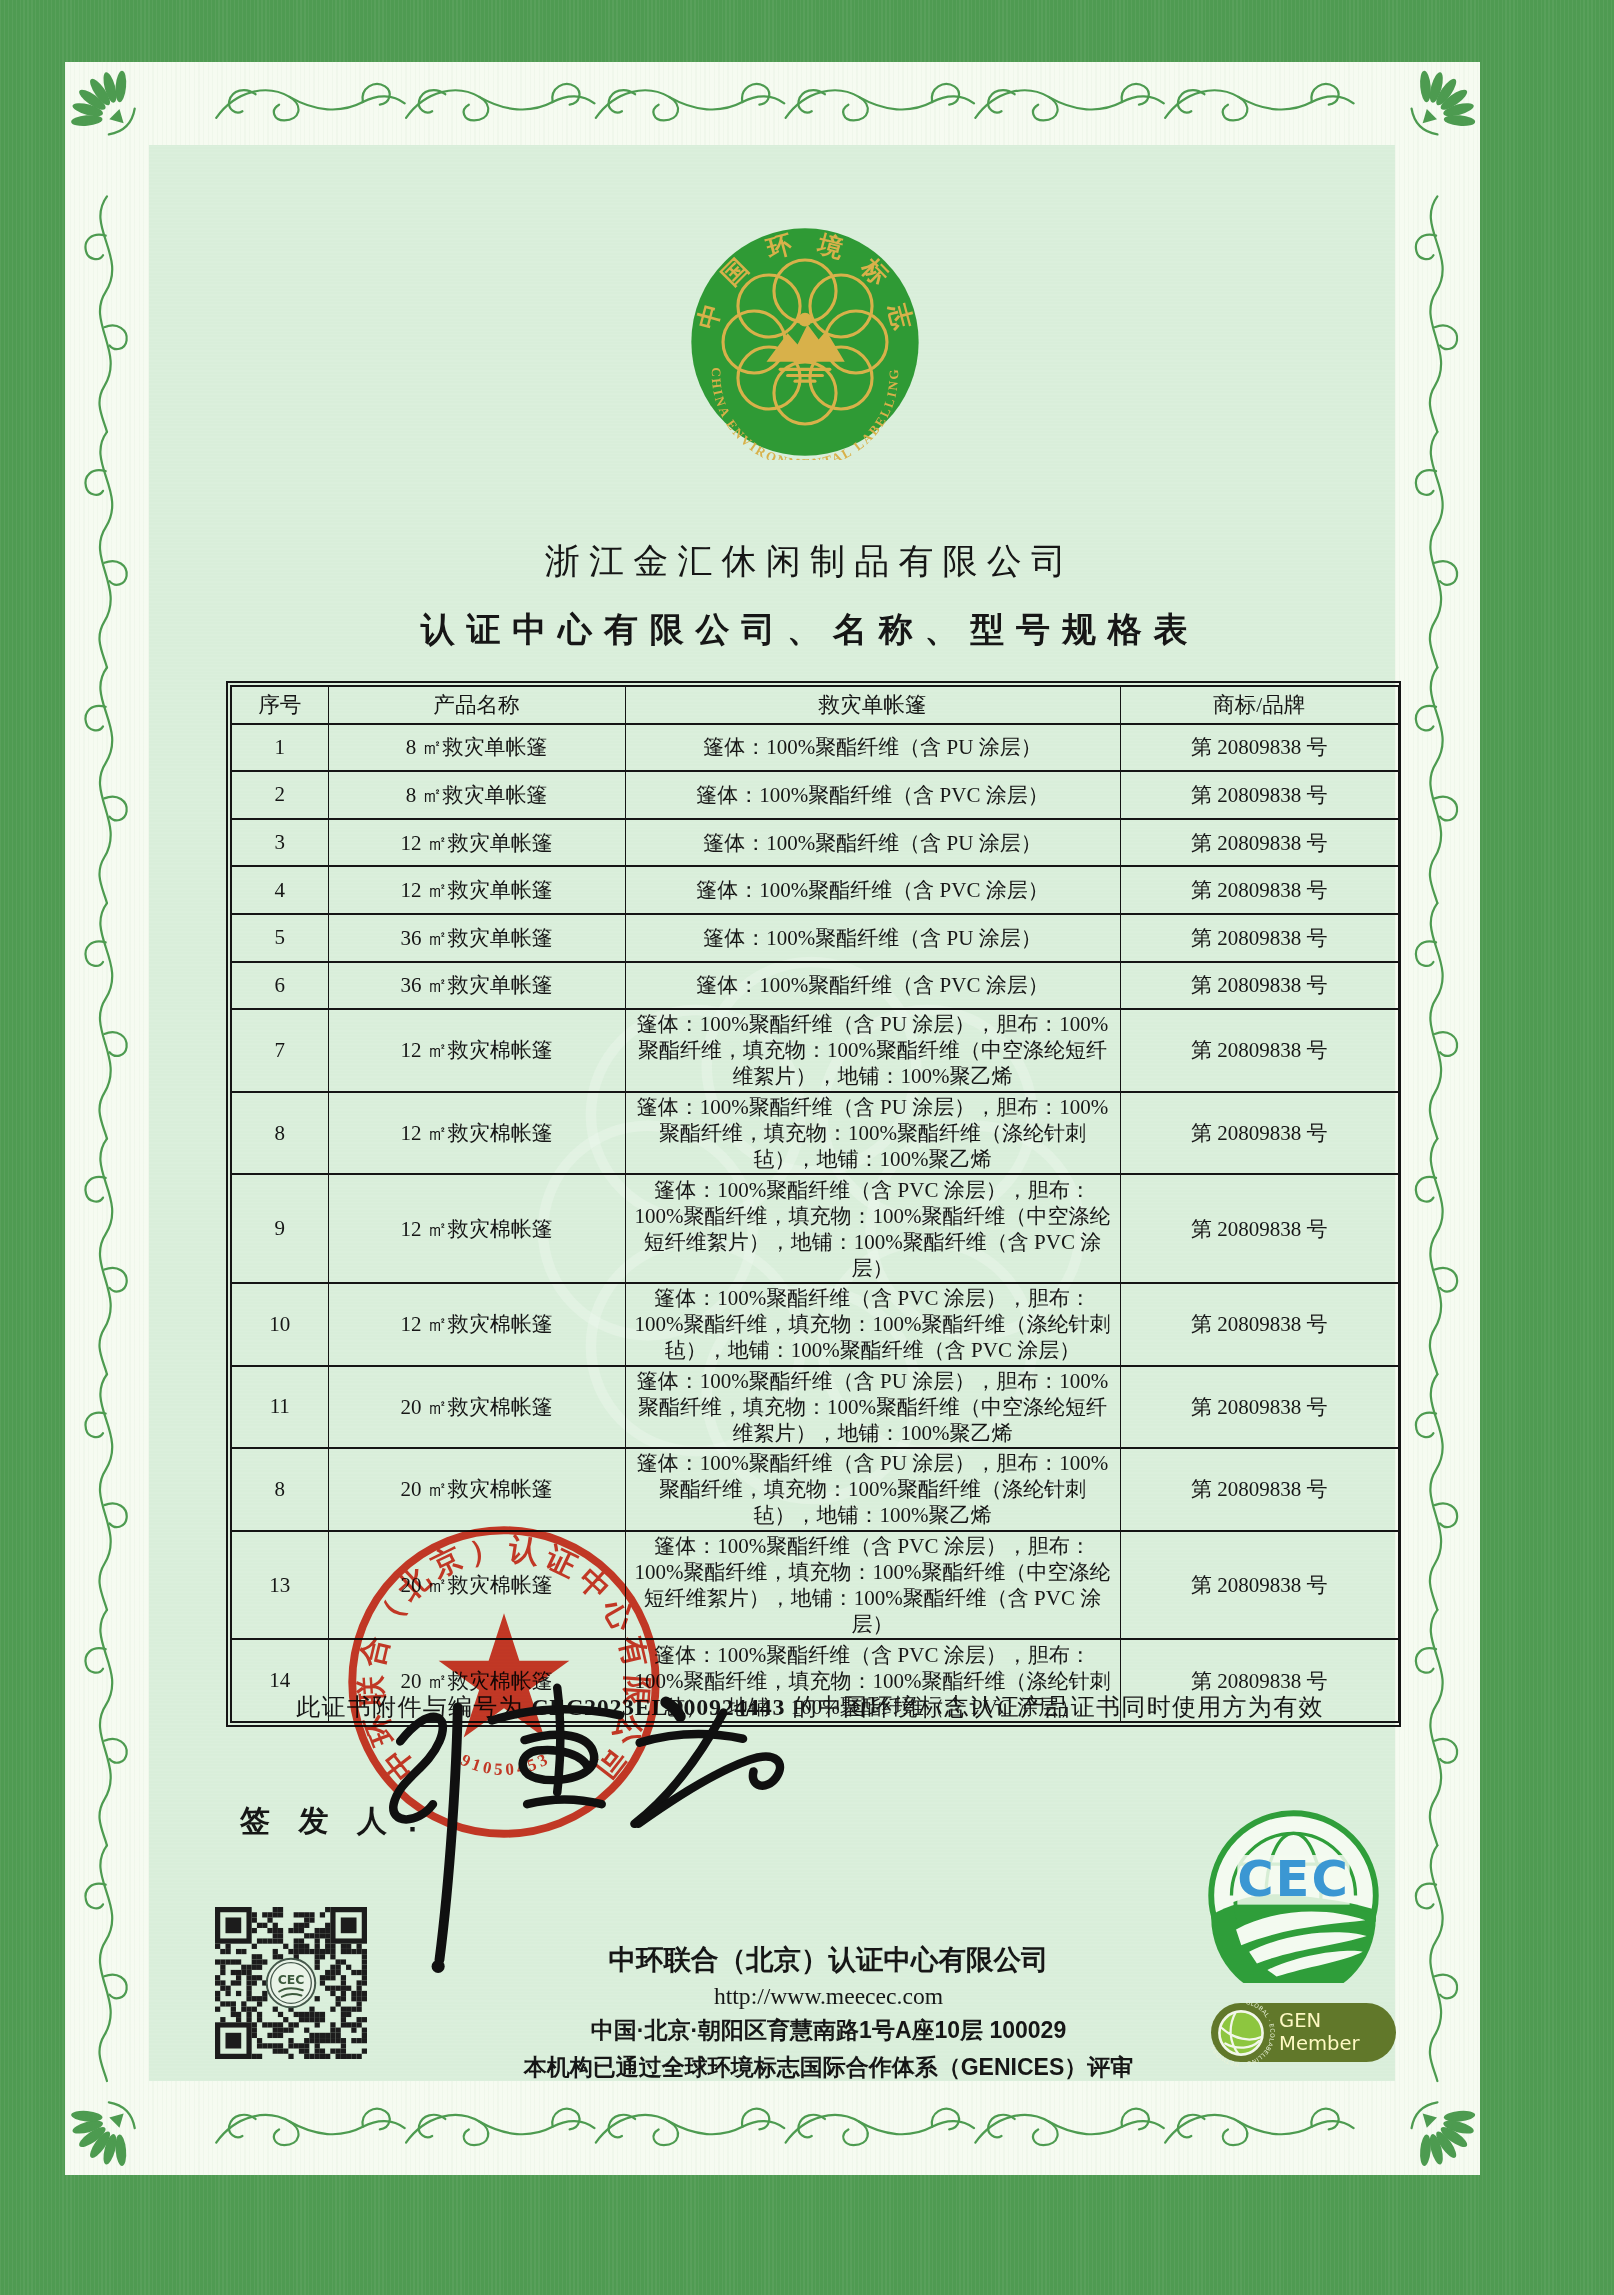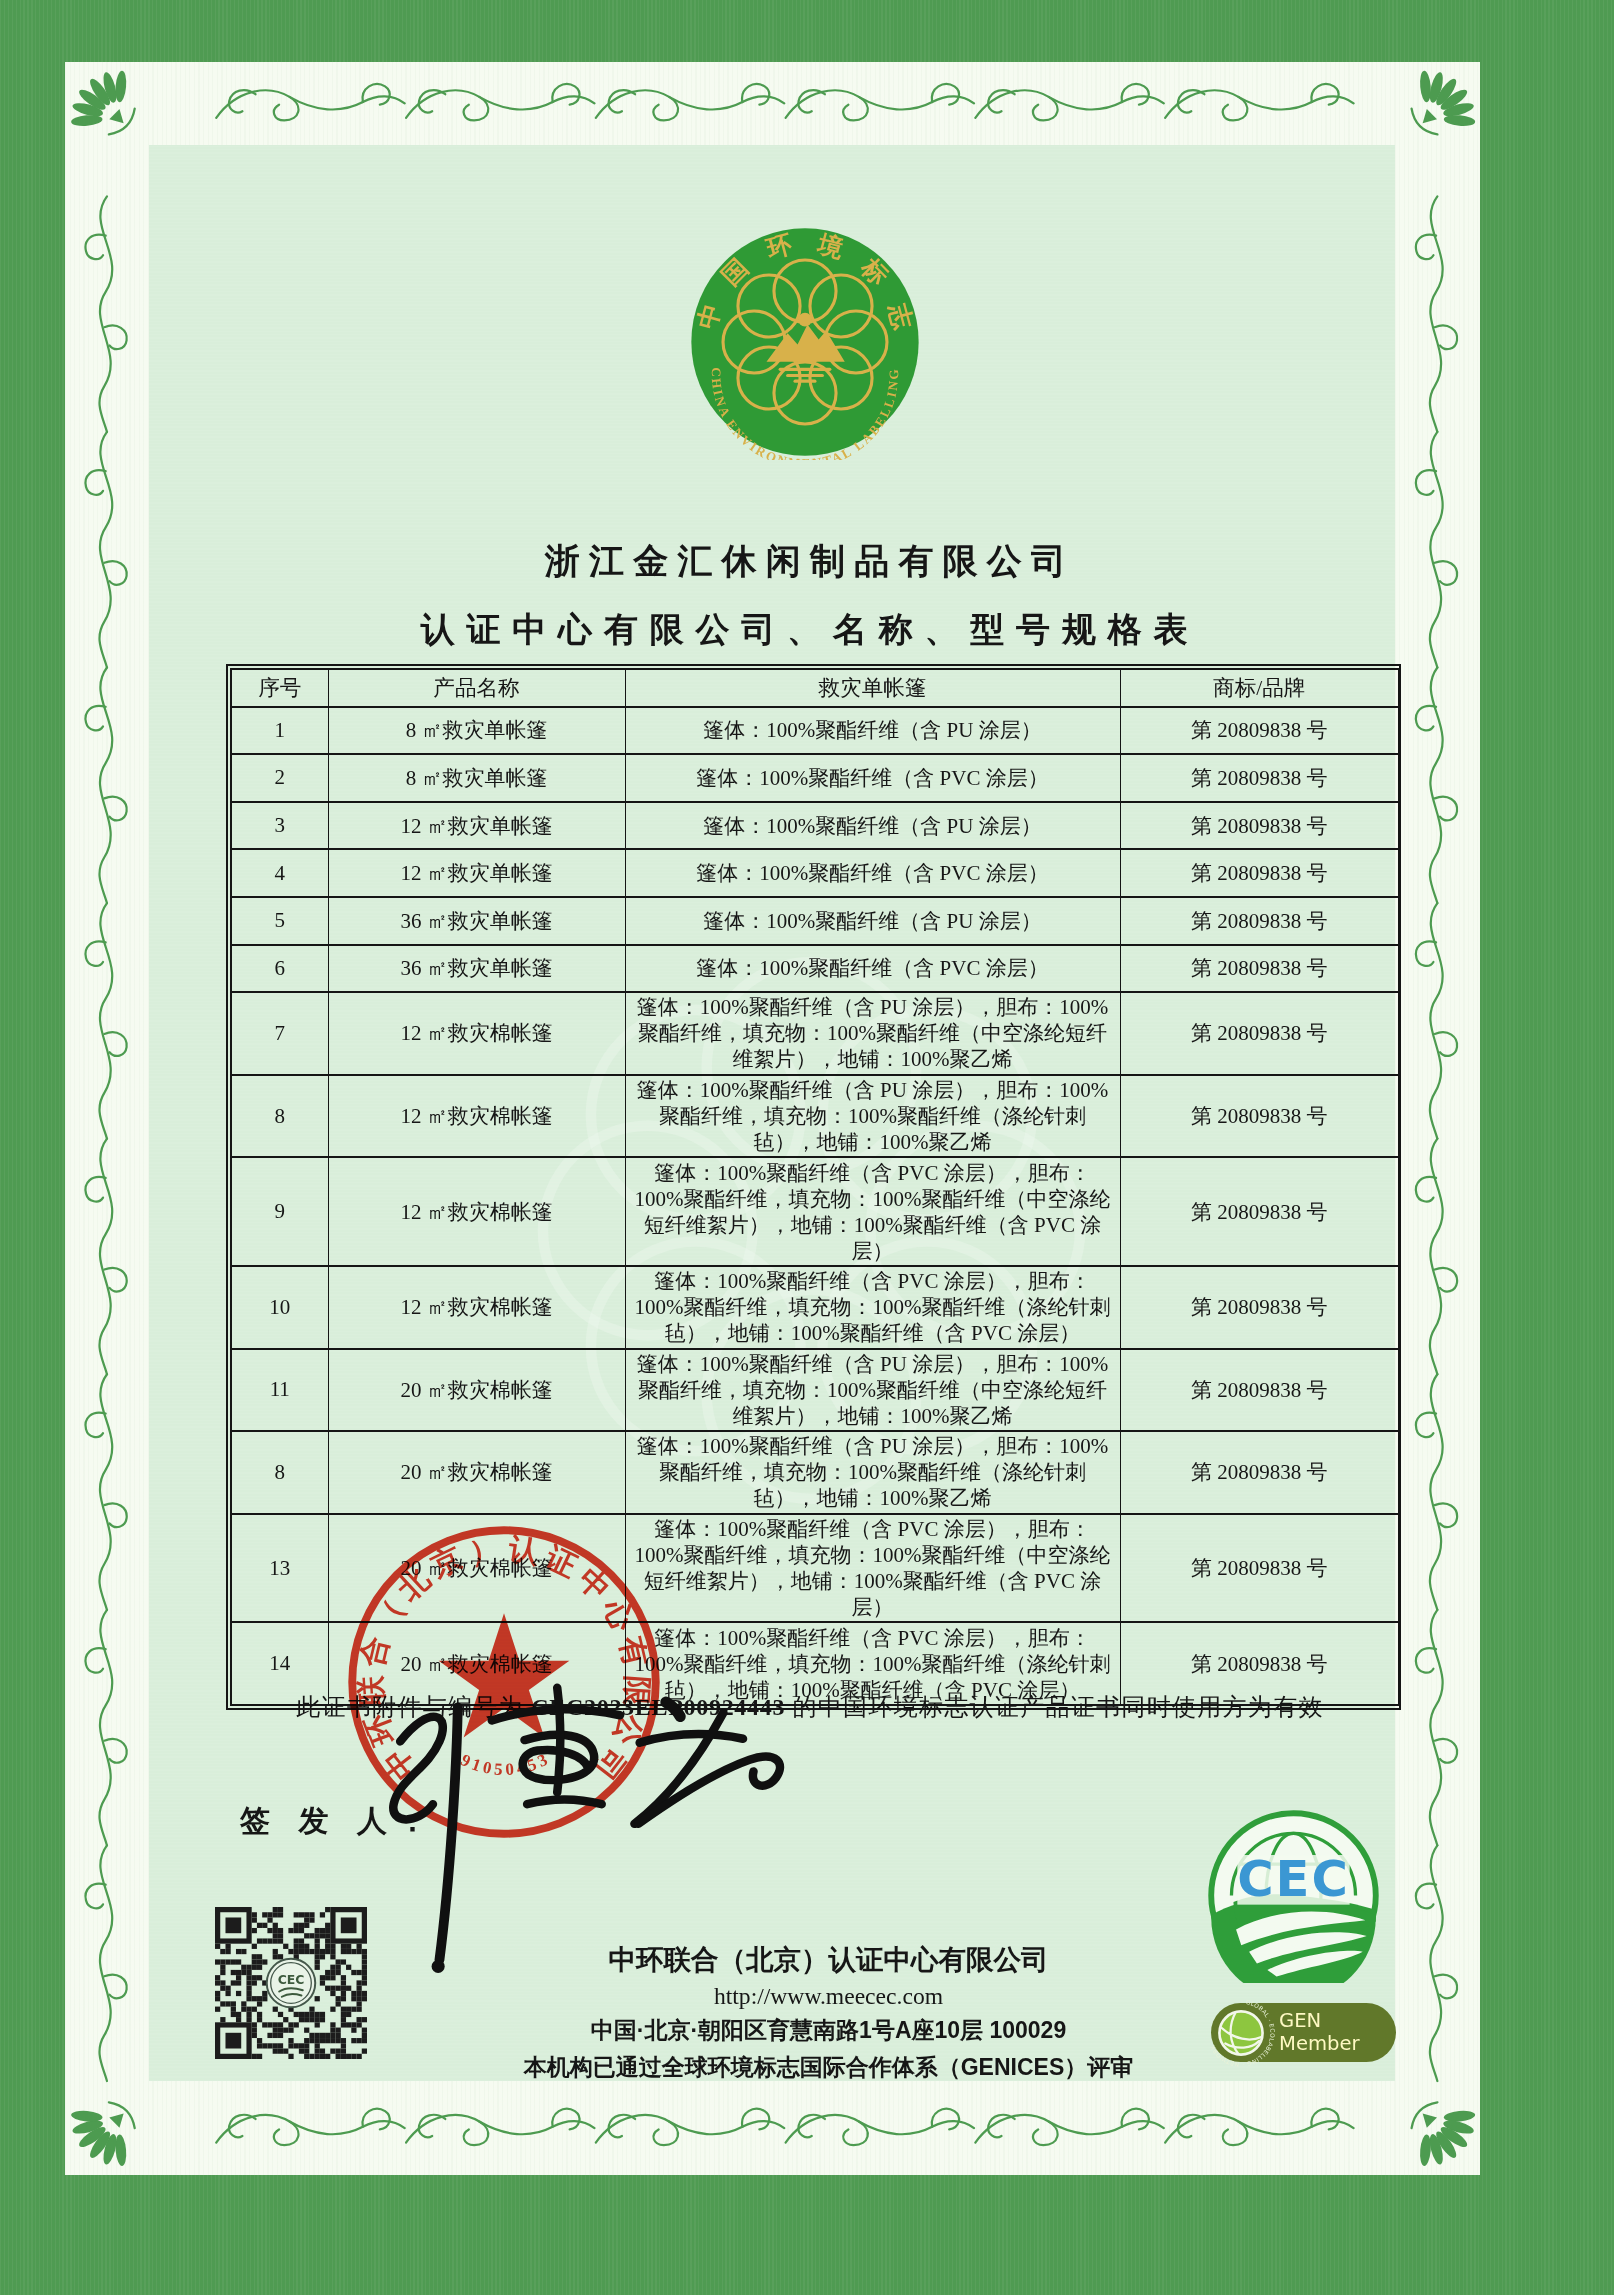--- a/index.html
+++ b/index.html
@@ -16,25 +16,25 @@
   svg.frame .ornfill{fill:#4d9b50;stroke:none;}
 
   .wm{position:absolute;left:484px;top:903px;opacity:.55;pointer-events:none;}
 
   .cel-logo{position:absolute;left:687px;top:224px;}
   .cel-logo text{font-family:"Liberation Serif","DejaVu Serif",serif;}
   .cel-cn{font-size:40px;font-weight:700;fill:#d8b14a;text-anchor:middle;}
   .cel-en{font-size:21px;letter-spacing:3.5px;fill:#d8b14a;font-weight:700;}
 
   .title{position:absolute;left:187px;top:538px;width:1246px;text-align:center;
-         font-size:35px;font-weight:700;letter-spacing:9.2px;}
+         font-size:35px;font-weight:400;letter-spacing:9.2px;}
   .subtitle{position:absolute;left:187px;top:607px;width:1246px;text-align:center;
          font-size:34px;font-weight:700;letter-spacing:11.8px;}
 
-  .table-wrap{position:absolute;left:226px;top:664px;width:1167px;
+  .table-wrap{position:absolute;left:226px;top:681px;width:1167px;
               border:2.6px solid #151515;padding:2px;}
   table.spec{width:100%;border-collapse:collapse;border:2px solid #151515;table-layout:fixed;}
   table.spec th, table.spec td{border-left:1.3px solid #151515;border-top:2.6px solid #151515;
               text-align:center;vertical-align:middle;font-size:21px;padding:1.3px 6.5px;}
   table.spec th{height:33px;font-weight:400;font-size:21.6px;}
   tr.row-short td{height:43px;}
   tr.row-tall td{height:77px;}
   td.col-spec{font-size:20px;line-height:26px;}
   col.c-no{width:97px;} col.c-product{width:297px;} col.c-spec{width:495px;} col.c-brand{width:279px;}
 

